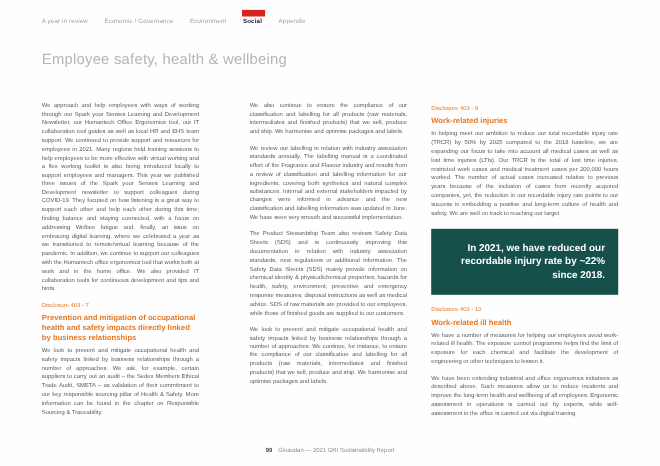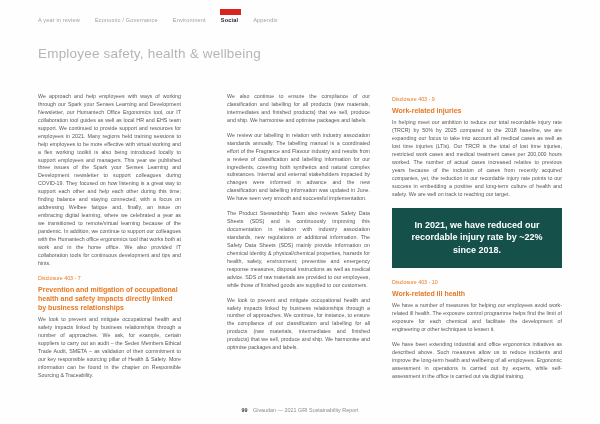--- a/index.html
+++ b/index.html
@@ -27,21 +27,21 @@
   .col { text-align:justify; font-size:5.3px; line-height:1.5; color:#55575a; }
   .col-1 { width:143px; }
   .col-2 { width:143px; margin-left:46px; }
   .col-3 { flex:1; margin-left:22px; }
   .col p { margin-bottom:7px; }
 
   .disclosure { font-size:5.3px; color:#e87722; margin:3px 0 2px 0; text-align:left; }
   .sec-heading { font-size:7px; font-weight:bold; color:#e87722; line-height:1.32; margin-bottom:4px; text-align:left; }
 
   .callout { background:#15514a; color:#ffffff; padding:11px 12px; margin:9px 0 11px 0; }
-  .callout p { font-size:9px; font-weight:bold; line-height:1.42; margin:0; text-align:center; }
+  .callout p { font-size:9px; font-weight:bold; line-height:1.42; margin:0; text-align:right; }
 
   .footer { position:absolute; bottom:11px; left:0; width:100%; text-align:center; font-size:5.4px; color:#8b8d90; }
   .footer .pagenum { font-weight:bold; color:#3c3e42; margin-right:4px; }
 </style>
 </head>
 <body>
 
 <div class="page">
 
   <nav class="topnav">

